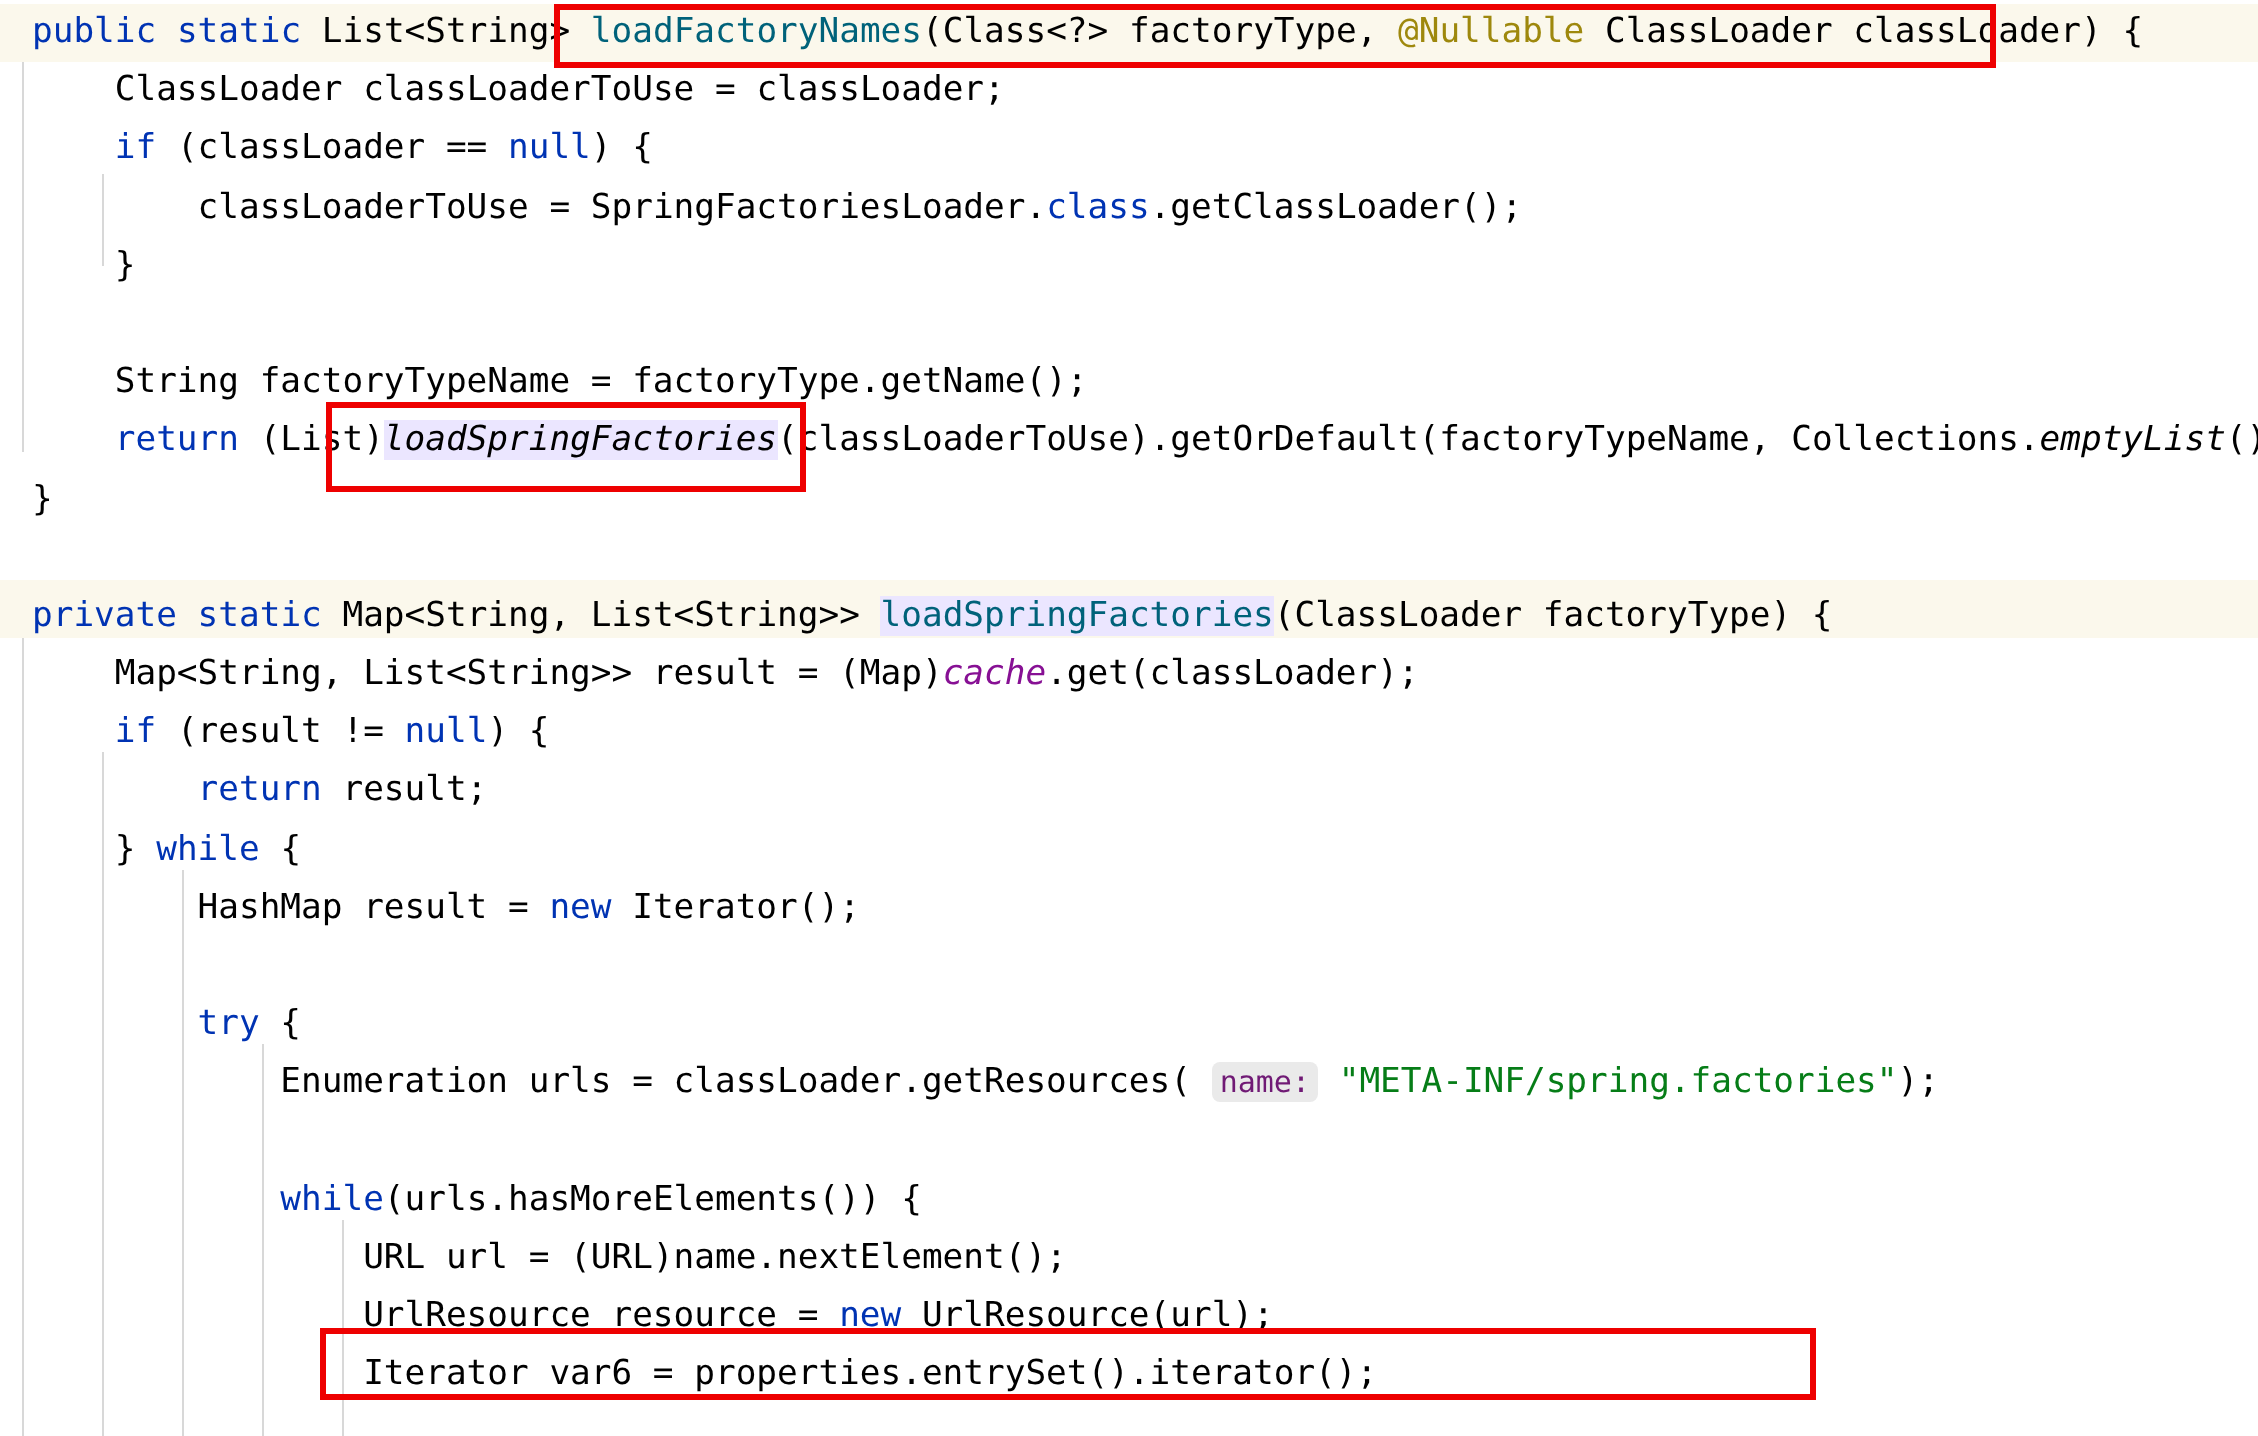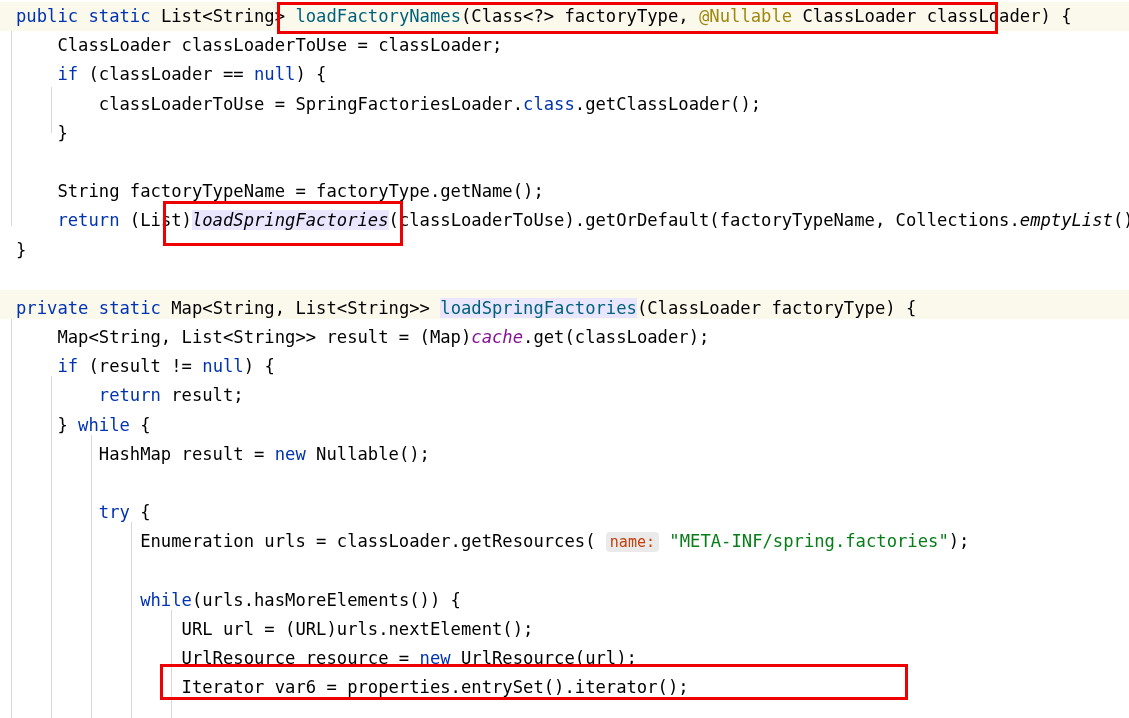--- a/index.html
+++ b/index.html
@@ -56,21 +56,21 @@
   .kw   { color: #0033b3; }
   .mth  { color: #00627a; }
   .str  { color: #067d17; }
   .anno { color: #9e880d; }
   .fld  { color: #871094; font-style: italic; text-align: center; }
   .stat { font-style: italic; }
   .loc  { text-decoration-color: #000000; }
   .refhl { background: #ebe6ff; margin-top: 40px; }
   .pnt  {
     background: #eaeaea;
-    color: #c2410c;
+    color: #701a75;
     border-radius: 4px;
     padding: 1px 4px;
     font-size: 15px;
   }
   
   .redbox {
     position: absolute;
     border: 3px solid #ee0000;
     z-index: 5;
     pointer-events: none;
@@ -119,33 +119,33 @@
     <div class="line"><span class="kw">private</span> <span class="kw">static</span><span> Map&lt;String, List&lt;String&gt;&gt; </span><span class="mth refhl">loadSpringFactories</span><span>(ClassLoader factoryType) {</span></div>
 
     <div class="line"><span>    Map&lt;String, List&lt;String&gt;&gt; result = (Map)</span><span class="fld">cache</span><span>.get(classLoader);</span></div>
 
     <div class="line"><span class="kw">    if</span><span> (result != </span><span class="kw">null</span><span>) {</span></div>
 
     <div class="line"><span class="kw">        return</span><span> result;</span></div>
 
     <div class="line"><span>    } </span><span class="kw">while</span><span> {</span></div>
 
-    <div class="line"><span>        HashMap result = </span><span class="kw">new</span><span> Nullable();</span></div>
+    <div class="line"><span>        HashMap result = </span><span class="kw">new</span><span> Iterator();</span></div>
 
     <div class="line">&nbsp;</div>
 
     <div class="line"><span class="kw">        try</span><span> {</span></div>
 
     <div class="line"><span>            Enumeration urls = classLoader.getResources(</span> <span class="pnt">name:</span> <span class="str">"META-INF/spring.factories"</span><span>);</span></div>
 
     <div class="line">&nbsp;</div>
 
     <div class="line"><span class="kw">            while</span><span>(urls.hasMoreElements()) {</span></div>
 
-    <div class="line"><span>                URL url = (URL)urls.nextElement();</span></div>
+    <div class="line"><span>                URL url = (URL)name.nextElement();</span></div>
 
     <div class="line"><span>                UrlResource resource = </span><span class="kw">new</span><span> UrlResource(url);</span></div>
 
 
     <div class="line"><span>                Iterator var6 = properties.entrySet().iterator();</span></div>
 
   </div>
 
   <div class="redbox" style="left:277px; top:2px; width:721px; height:32px;"></div>
   <div class="redbox" style="left:163px; top:201px; width:240px; height:45px;"></div>

